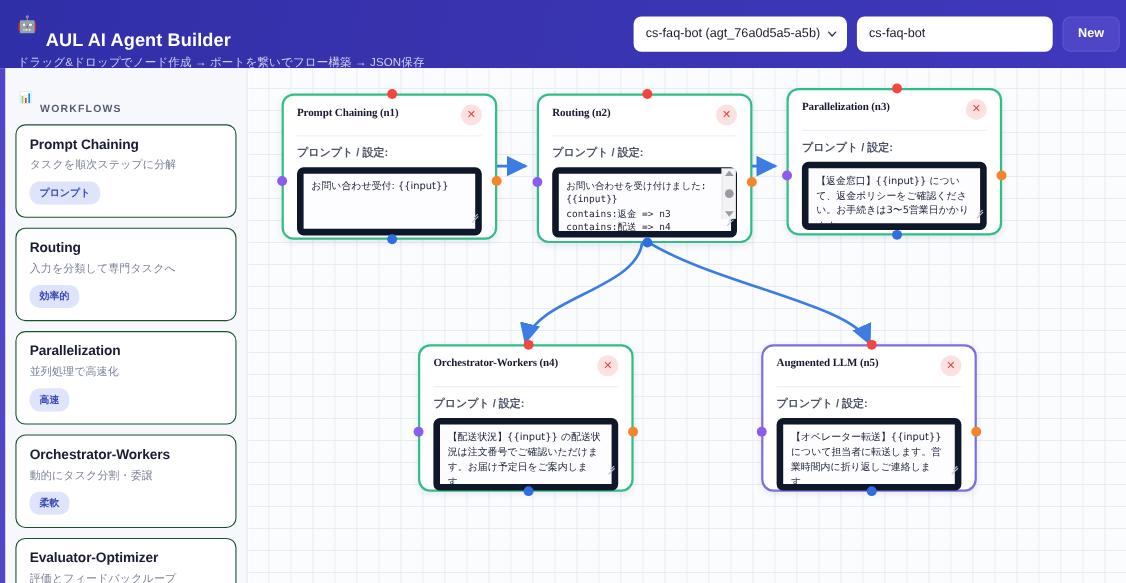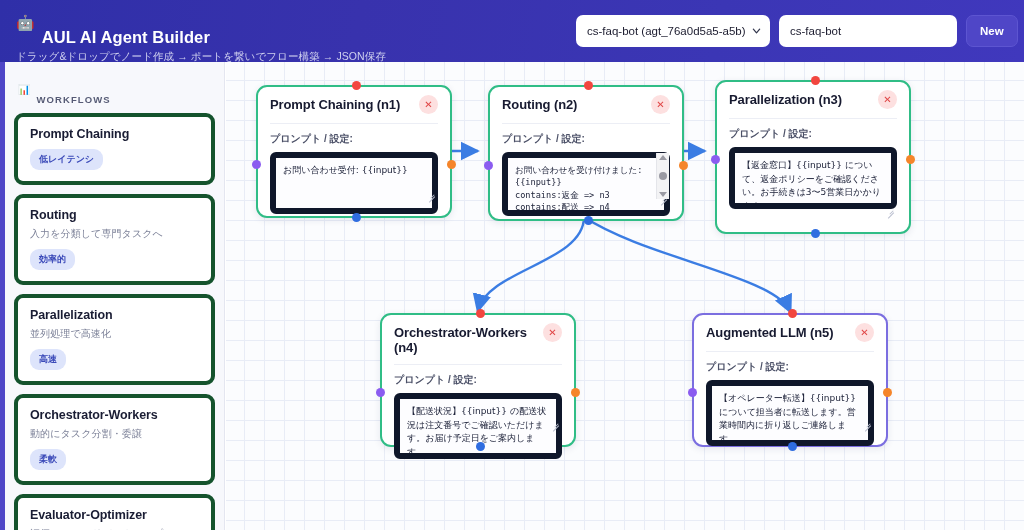--- a/index.html
+++ b/index.html
@@ -75,21 +75,21 @@
   }
   .section-head {
     display: flex; align-items: center; gap: 6px;
     margin: 2px 0 8px 4px;
   }
   .section-head .sh-icon { font-size: 10px; line-height: 1; }
   .section-head .sh-label {
     font-size: 9.5px; font-weight: bold; letter-spacing: 1.1px; color: #565b75; margin-top: 20px;
   }
   .card {
-    background: #ffffff; border: 4px solid #14532d; border-radius: 9px;
+    background: #ffffff; border: 1px solid #14532d; border-radius: 9px;
     padding: 10px 12px 11px 12px; margin-bottom: 9px;
   }
   .card-title { font-size: 12.5px; font-weight: bold; color: #191c33; letter-spacing: -.1px; }
   .card-desc { font-size: 10px; color: #7c8198; margin-top: 5px; letter-spacing: .1px; }
   .card-tag {
     display: inline-block; margin-top: 8px;
     background: #dde4fb; color: #3a49b8;
     font-size: 9px; font-weight: bold;
     padding: 4px 9px; border-radius: 9px;
   }
@@ -111,21 +111,21 @@
   .node {
     position: absolute;
     background: #ffffff;
     border: 2px solid #30bd86;
     border-radius: 11px;
     padding: 10px 12px 12px 12px;
     box-shadow: 0 2px 7px rgba(40,50,90,.10);
   }
   .node.purple { border-color: #7b6ee0; }
   .node-head { display: flex; align-items: flex-start; justify-content: space-between; }
-  .node-title { font-size: 13px; font-weight: bold; color: #171a30; letter-spacing: -.1px; }
+  .node-title { font-size: 10px; font-weight: bold; color: #171a30; letter-spacing: -.1px; font-family: Liberation Serif, serif; }
   .node-close {
     width: 19px; height: 19px; border-radius: 50%;
     background: #fde0e0; color: #e04646;
     font-size: 10px; font-weight: bold;
     display: flex; align-items: center; justify-content: center;
     cursor: pointer; flex: 0 0 auto; margin-top: -2px;
   }
   .node-sep { height: 1px; background: #eceef5; margin: 9px 0 8px 0; }
   .node-label { font-size: 10px; color: #4c5168; font-weight: bold; margin-bottom: 6px; }
   .node-ta {
@@ -197,21 +197,21 @@
   </div>
 
   <div class="rail"></div>
 
   <div class="sidebar">
     <div id="sidebar-sections">
         <div class="section-head">
           <span class="sh-icon">📊</span>
           <span class="sh-label">WORKFLOWS</span>
         </div>
-        <div class="card"><div class="card-title">Prompt Chaining</div><span class="card-tag">低レイテンシ</span></div>
+        <div class="card"><div class="card-title">Prompt Chaining</div><div class="card-desc">タスクを順次ステップに分解</div><span class="card-tag">プロンプト</span></div>
         <div class="card"><div class="card-title">Routing</div><div class="card-desc">入力を分類して専門タスクへ</div><span class="card-tag">効率的</span></div>
         <div class="card"><div class="card-title">Parallelization</div><div class="card-desc">並列処理で高速化</div><span class="card-tag">高速</span></div>
         <div class="card"><div class="card-title">Orchestrator-Workers</div><div class="card-desc">動的にタスク分割・委譲</div><span class="card-tag">柔軟</span></div>
         <div class="card"><div class="card-title">Evaluator-Optimizer</div><div class="card-desc">評価とフィードバックループ</div><span class="card-tag">高品質</span></div>
       </div>
   </div>
 
   <div class="canvas">
 
     <svg class="edges" viewBox="0 0 798 468">
@@ -249,21 +249,21 @@
 contains:返金 =&gt; n3
 contains:配送 =&gt; n4
 default =&gt; n5</textarea><div class="resize-grip">
             <i></i>
             <i></i>
           </div><div class="port top" style="left: 93.5px; top: -6px;"></div><div class="port bottom" style="left: 93.5px; bottom: -6px;"></div><div class="port left" style="left: -6px; top: 74px;"></div><div class="port right" style="right: -6px; top: 74px;"></div><div class="fake-sb" style="left: 166px; top: 66px; height: 46px;">
             <div class="sb-tri up"></div>
             <div class="sb-thumb"></div>
             <div class="sb-tri dn"></div>
           </div></div>
-        <div class="node" style="left: 489px; top: 18px; width: 196px; height: 154px;"><div class="node-head">
+        <div class="node" style="left: 489px; top: 18px; width: 196px; height: 134px;"><div class="node-head">
             <div class="node-title">Parallelization (n3)</div>
             <div class="node-close">✕</div>
           </div><div class="node-sep"></div><div class="node-label">プロンプト / 設定:</div><textarea class="node-ta jp" style="height: 62px;">【返金窓口】{{input}} について、返金ポリシーをご確認ください。お手続きは3〜5営業日かかります。</textarea><div class="resize-grip">
             <i></i>
             <i></i>
           </div><div class="port top" style="left: 93.5px; top: -6px;"></div><div class="port bottom" style="left: 93.5px; bottom: -6px;"></div><div class="port left" style="left: -6px; top: 73px;"></div><div class="port right" style="right: -6px; top: 73px;"></div></div>
         <div class="node" style="left: 154px; top: 251px; width: 196px; height: 134px;"><div class="node-head">
             <div class="node-title">Orchestrator-Workers (n4)</div>
             <div class="node-close">✕</div>
           </div><div class="node-sep"></div><div class="node-label">プロンプト / 設定:</div><textarea class="node-ta jp" style="height: 66px;">【配送状況】{{input}} の配送状況は注文番号でご確認いただけます。お届け予定日をご案内します。</textarea><div class="resize-grip">

